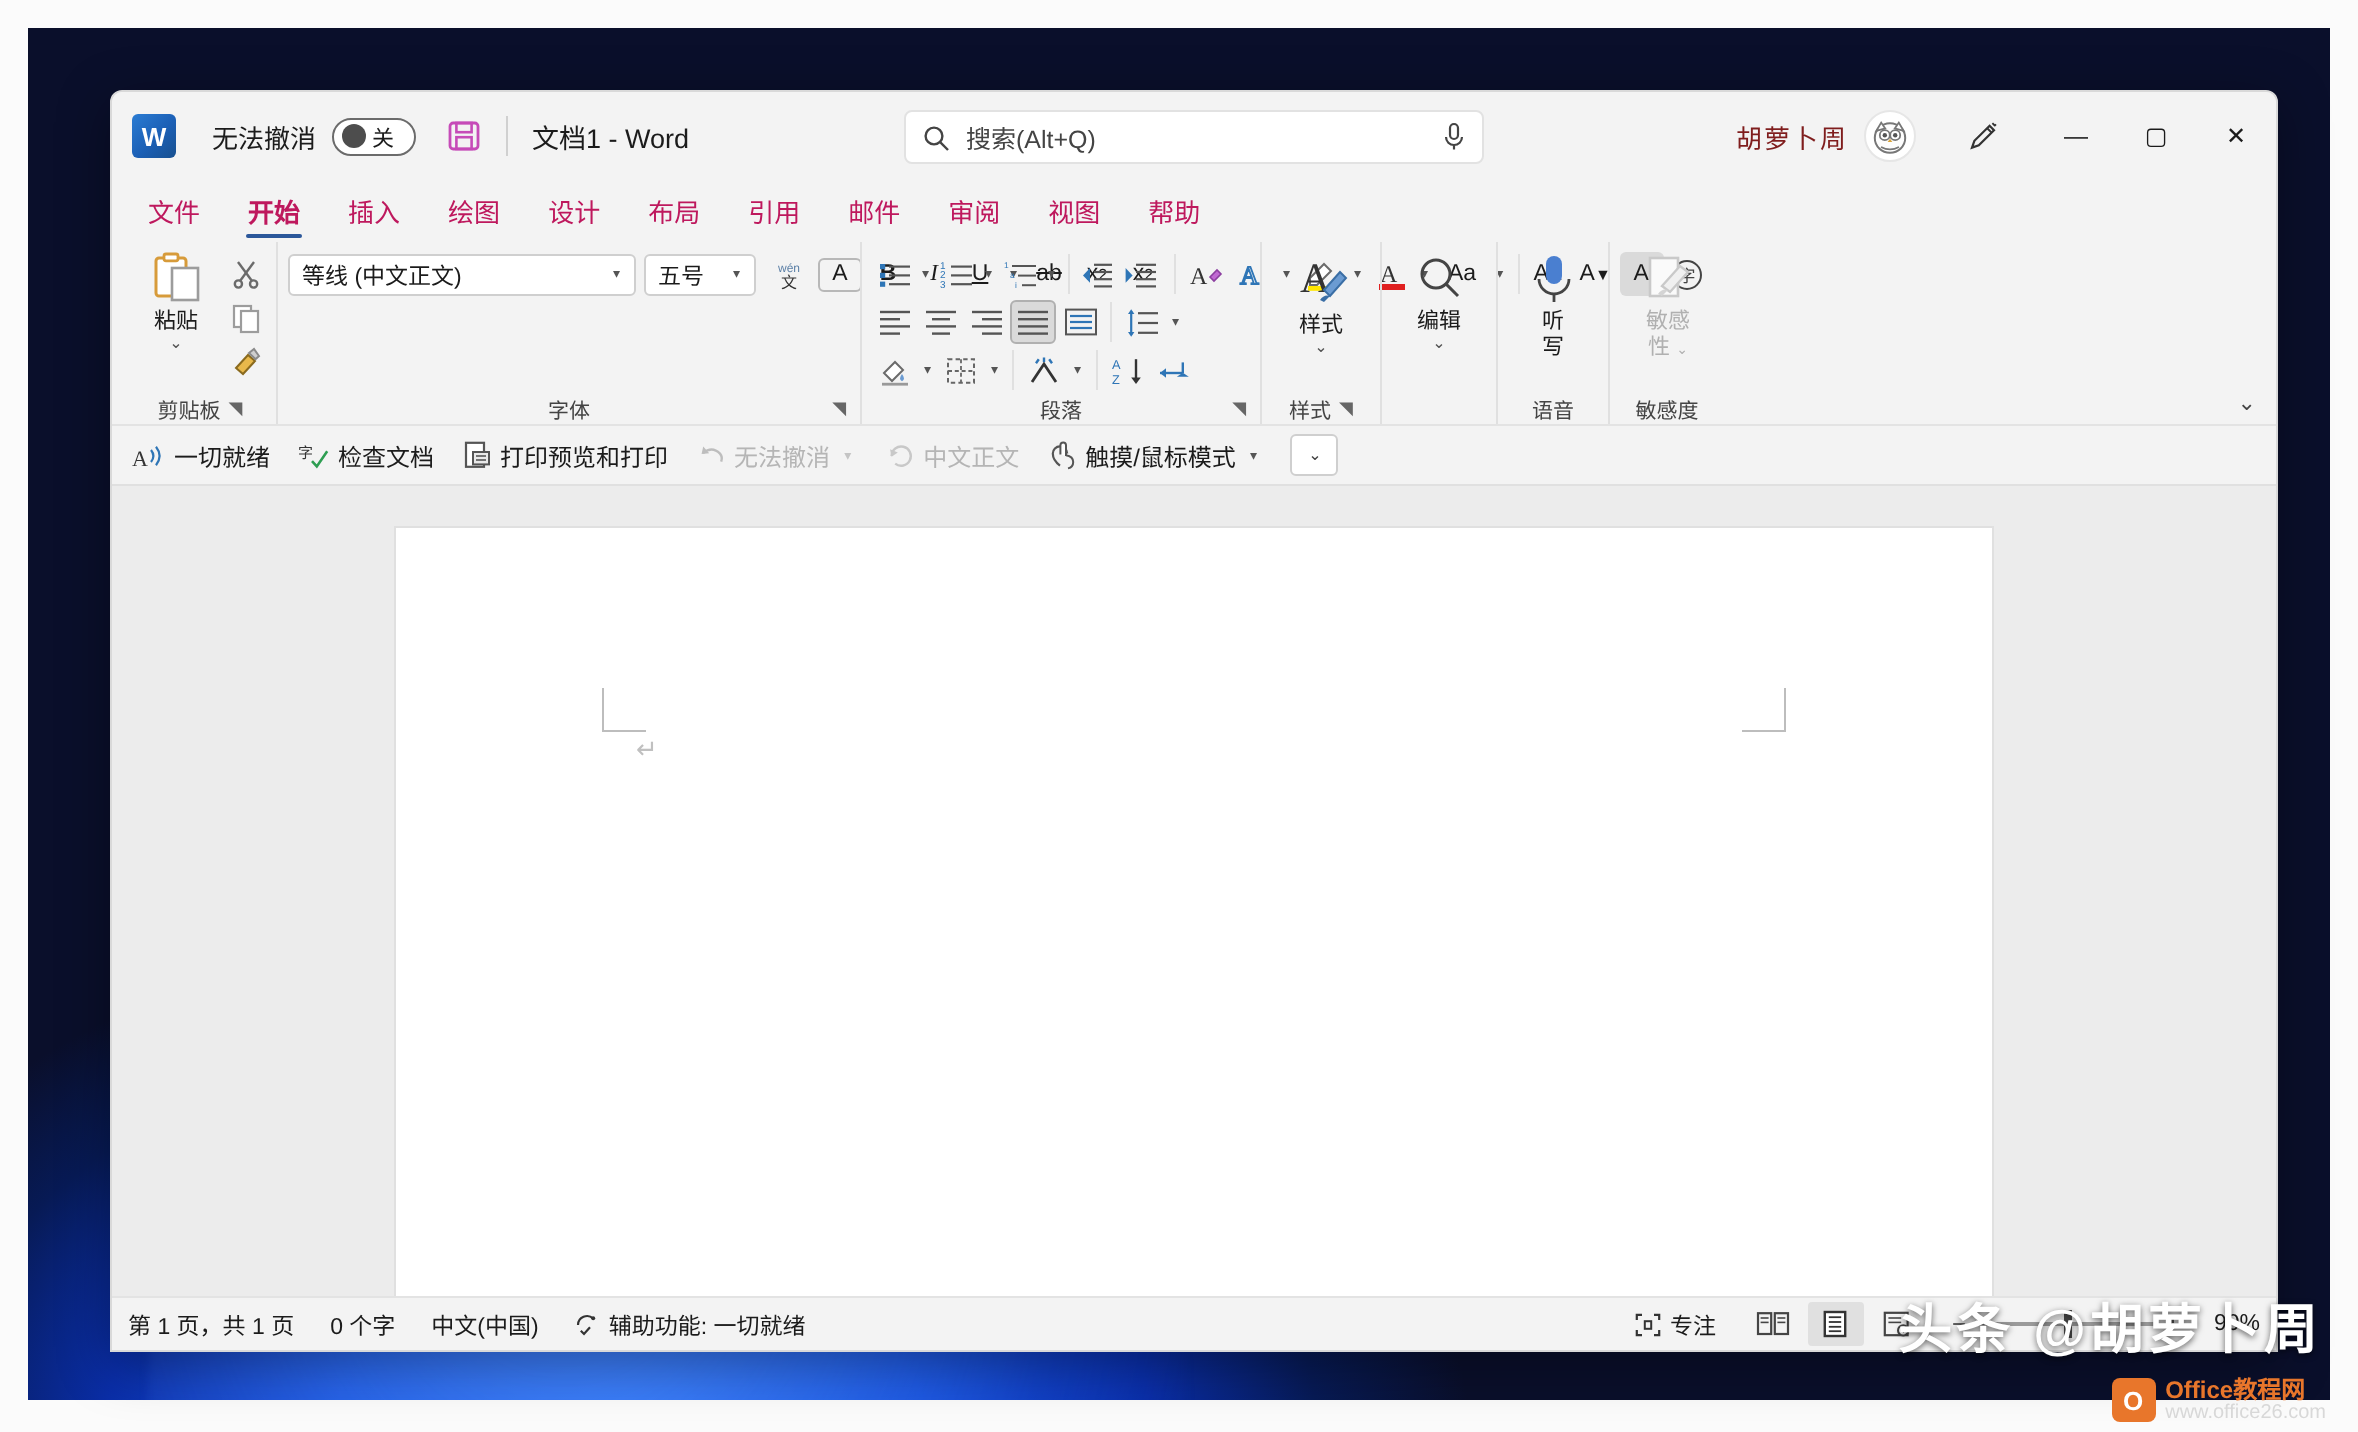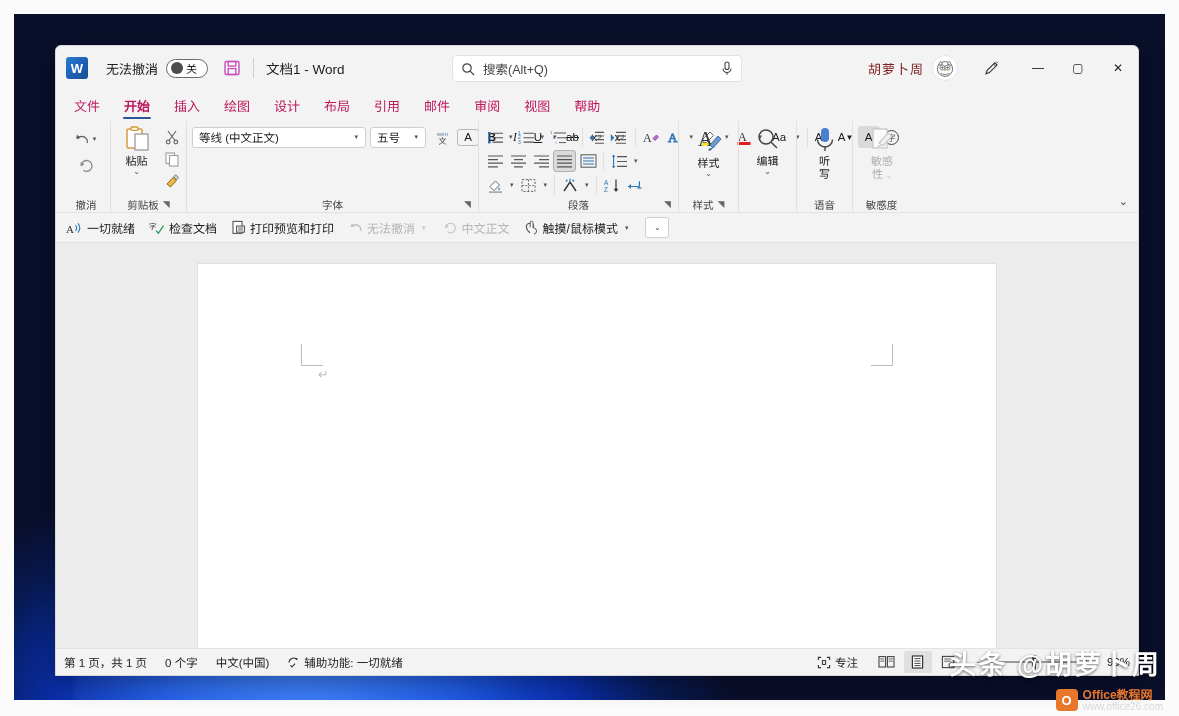--- a/index.html
+++ b/index.html
@@ -327,38 +327,20 @@
       <span class="tab">引用</span>
       <span class="tab">邮件</span>
       <span class="tab">审阅</span>
       <span class="tab">视图</span>
       <span class="tab">帮助</span>
 
     </div>
 
     <div class="ribbon">
 
-      <div class="rgroup" style="width:48px;">
-        <div class="rgroup-body" style="flex-direction:column;align-items:center;gap:4px;padding-top:4px;">
-          <span class="sbtn" style="width:34px;">
-            <svg width="17" height="15" viewBox="0 0 17 15">
-              <path d="M4 6.4 Q9 2.4 13.4 6.6 Q15 8.3 14.2 11" fill="none" stroke="#5a5a5a" stroke-width="1.3"></path>
-              <path d="M4 2.6 L3.2 6.8 L7.4 6.3 Z" fill="#5a5a5a"></path>
-            </svg>
-            <span class="caret">▾</span>
-          </span>
-          <span class="sbtn" style="width:34px;">
-            <svg width="17" height="15" viewBox="0 0 17 15">
-              <path d="M3.2 8 a5.4 5.4 0 1 1 2.1 4.2" fill="none" stroke="#8a8a8a" stroke-width="1.3"></path>
-              <path d="M2.2 4.2 L3.1 8.4 L6.6 6 Z" fill="#8a8a8a"></path>
-            </svg>
-          </span>
-        </div>
-        <div class="rgroup-label">撤消</div>
-      </div>
 
       <div class="rgroup" style="width:76px;align-items:center;">
         <div class="rgroup-body">
           <div class="bigbtn" style="width:44px;">
             <span>
               <svg width="30" height="28" viewBox="0 0 30 28">
                 <rect x="5" y="3" width="15" height="19" rx="1.5" fill="#fff" stroke="#d79b3a" stroke-width="1.5"></rect>
                 <rect x="9" y="1" width="7" height="3.4" rx="1" fill="#fff" stroke="#d79b3a" stroke-width="1.4"></rect>
                 <rect x="13" y="8" width="13" height="16" fill="#fff" stroke="#9c9c9c" stroke-width="1.3"></rect>
               </svg>

